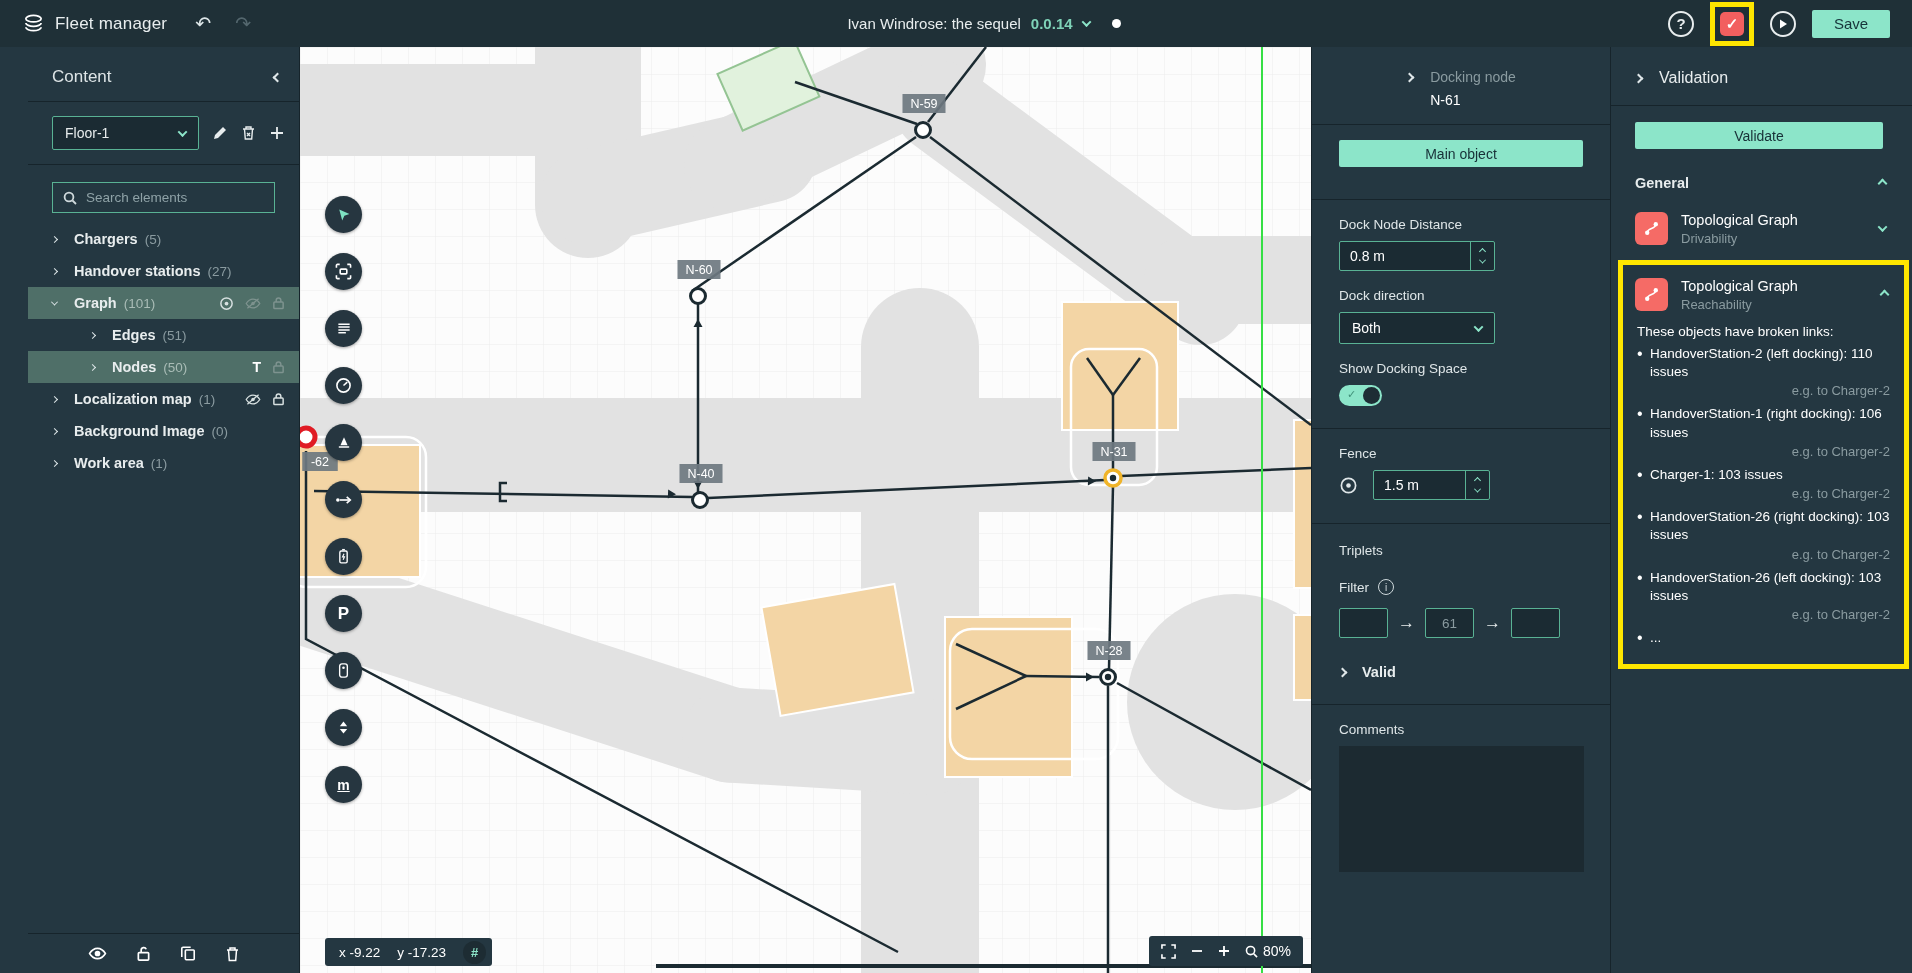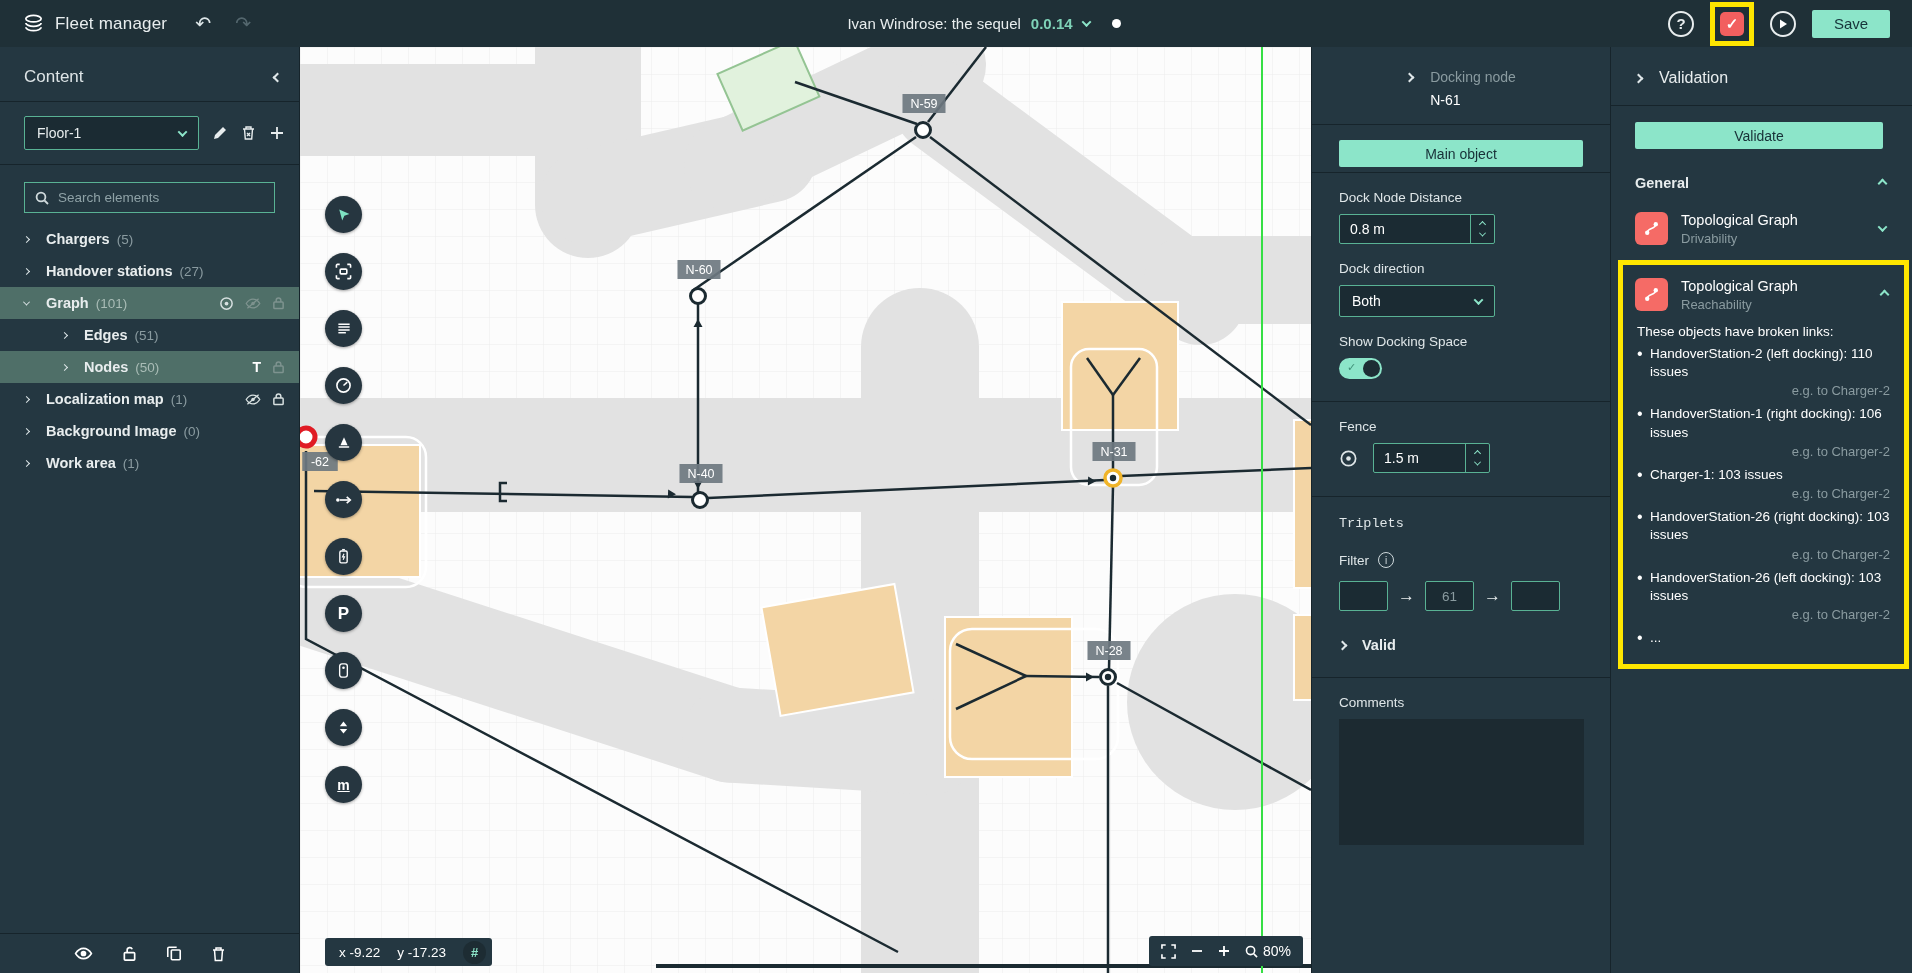--- a/index.html
+++ b/index.html
@@ -26,21 +26,21 @@
   .chk-ic{width:24px;height:24px;border-radius:5px;background:#f25f5f;color:#fff;display:flex;align-items:center;justify-content:center;font-size:15px;font-weight:bold;}
   .save-btn{background:var(--teal);color:#16343a;border:none;width:78px;height:28px;font-size:15px;border-radius:2px;cursor:pointer;}
   
   .chv{display:inline-block;width:7px;height:7px;border-right:2px solid var(--teal);border-bottom:2px solid var(--teal);}
   .chv.d{transform:rotate(45deg) translate(-1px,-1px);} .chv.u{transform:rotate(-135deg);}
   .chv.r{transform:rotate(-45deg);} .chv.l{transform:rotate(135deg);}
   .chv.w{border-color:#dfe7e9;} .chv.sm{width:5px;height:5px;border-width:1.5px;}
   
   .main{flex:1;display:flex;min-height:0;}
   
-  .sidebar{width:300px;background:var(--panel);display:flex;flex-direction:column;border-right:1px solid var(--div);flex:none;}
+  .sidebar{width:300px;background:var(--panel);display:flex;flex-direction:column;border-right:1px solid var(--div);flex:none;padding-left:28px;}
   .sb-header{padding:20px 18px 14px 24px;display:flex;align-items:center;justify-content:space-between;border-bottom:1px solid var(--div);}
   .sb-header h1{font-size:17px;font-weight:normal;color:#dde4e6;}
   .sb-floor{padding:14px 14px 14px 24px;display:flex;align-items:center;gap:13px;border-bottom:1px solid var(--div);}
   .floor-sel{width:192px;height:34px;border:1px solid var(--tealb);border-radius:2px;background:var(--input);color:var(--text);display:flex;align-items:center;justify-content:space-between;padding:0 12px;font-size:14px;cursor:pointer;}
   .sb-ic{color:#e8edee;display:flex;cursor:pointer;}
   .sb-search{margin:17px 24px 10px;height:31px;border:1px solid var(--tealb);display:flex;align-items:center;gap:9px;padding:0 10px;color:var(--muted);}
   .sb-search input{background:transparent;border:none;outline:none;color:var(--text);font-size:13.5px;width:200px;}
   .sb-search input::placeholder{color:#8fa2a7;}
   .sb-tree{flex:1;}
   .tr-row{height:32px;display:flex;align-items:center;font-size:14.5px;color:var(--text);cursor:pointer;}
@@ -498,21 +498,21 @@
     <aside class="panel props">
       <div class="p-sec">
         <div class="p-head">
           <i class="chv r w" style="margin-top:5px;"></i>
           <div>
             <div class="ph-type">Docking node</div>
             <div class="ph-id">N-61</div>
           </div>
         </div>
       </div>
-      <div class="p-sec" style="padding-top:15px;padding-bottom:5px;">
+      <div class="p-sec" style="padding-top:15px;padding-bottom:32px;">
         <button class="btn-teal">Main object</button>
       </div>
       <div class="p-sec" style="padding-bottom:2px;">
         <div class="fld-lbl">Dock Node Distance</div>
         <div class="stepper">
           <span class="val">0.8 m</span>
           <span class="arrows">
               <i class="chv u sm"></i>
               <i class="chv d sm"></i>
             </span>
@@ -540,21 +540,21 @@
           <div class="stepper" style="width:117px;">
             <span class="val">1.5 m</span>
             <span class="arrows">
                 <i class="chv u sm"></i>
                 <i class="chv d sm"></i>
               </span>
           </div>
         </div>
       </div>
       <div class="p-sec" style="padding-bottom:2px;">
-        <div class="fld-lbl" style="margin-top:19px;font-family:Liberation Mono, monospace;">Triplets</div>
+        <div class="fld-lbl" style="margin-top:19px;">Triplets</div>
         <div class="fld-lbl" style="margin-top:21px;display:flex;align-items:center;">
           <span>Filter</span>
             <span class="info-ic">i</span>
         </div>
         <div class="trip-boxes">
           <span class="tbox"></span>
           <span class="tarrow">→</span>
           <span class="tbox">61</span>
           <span class="tarrow">→</span>
           <span class="tbox"></span>

